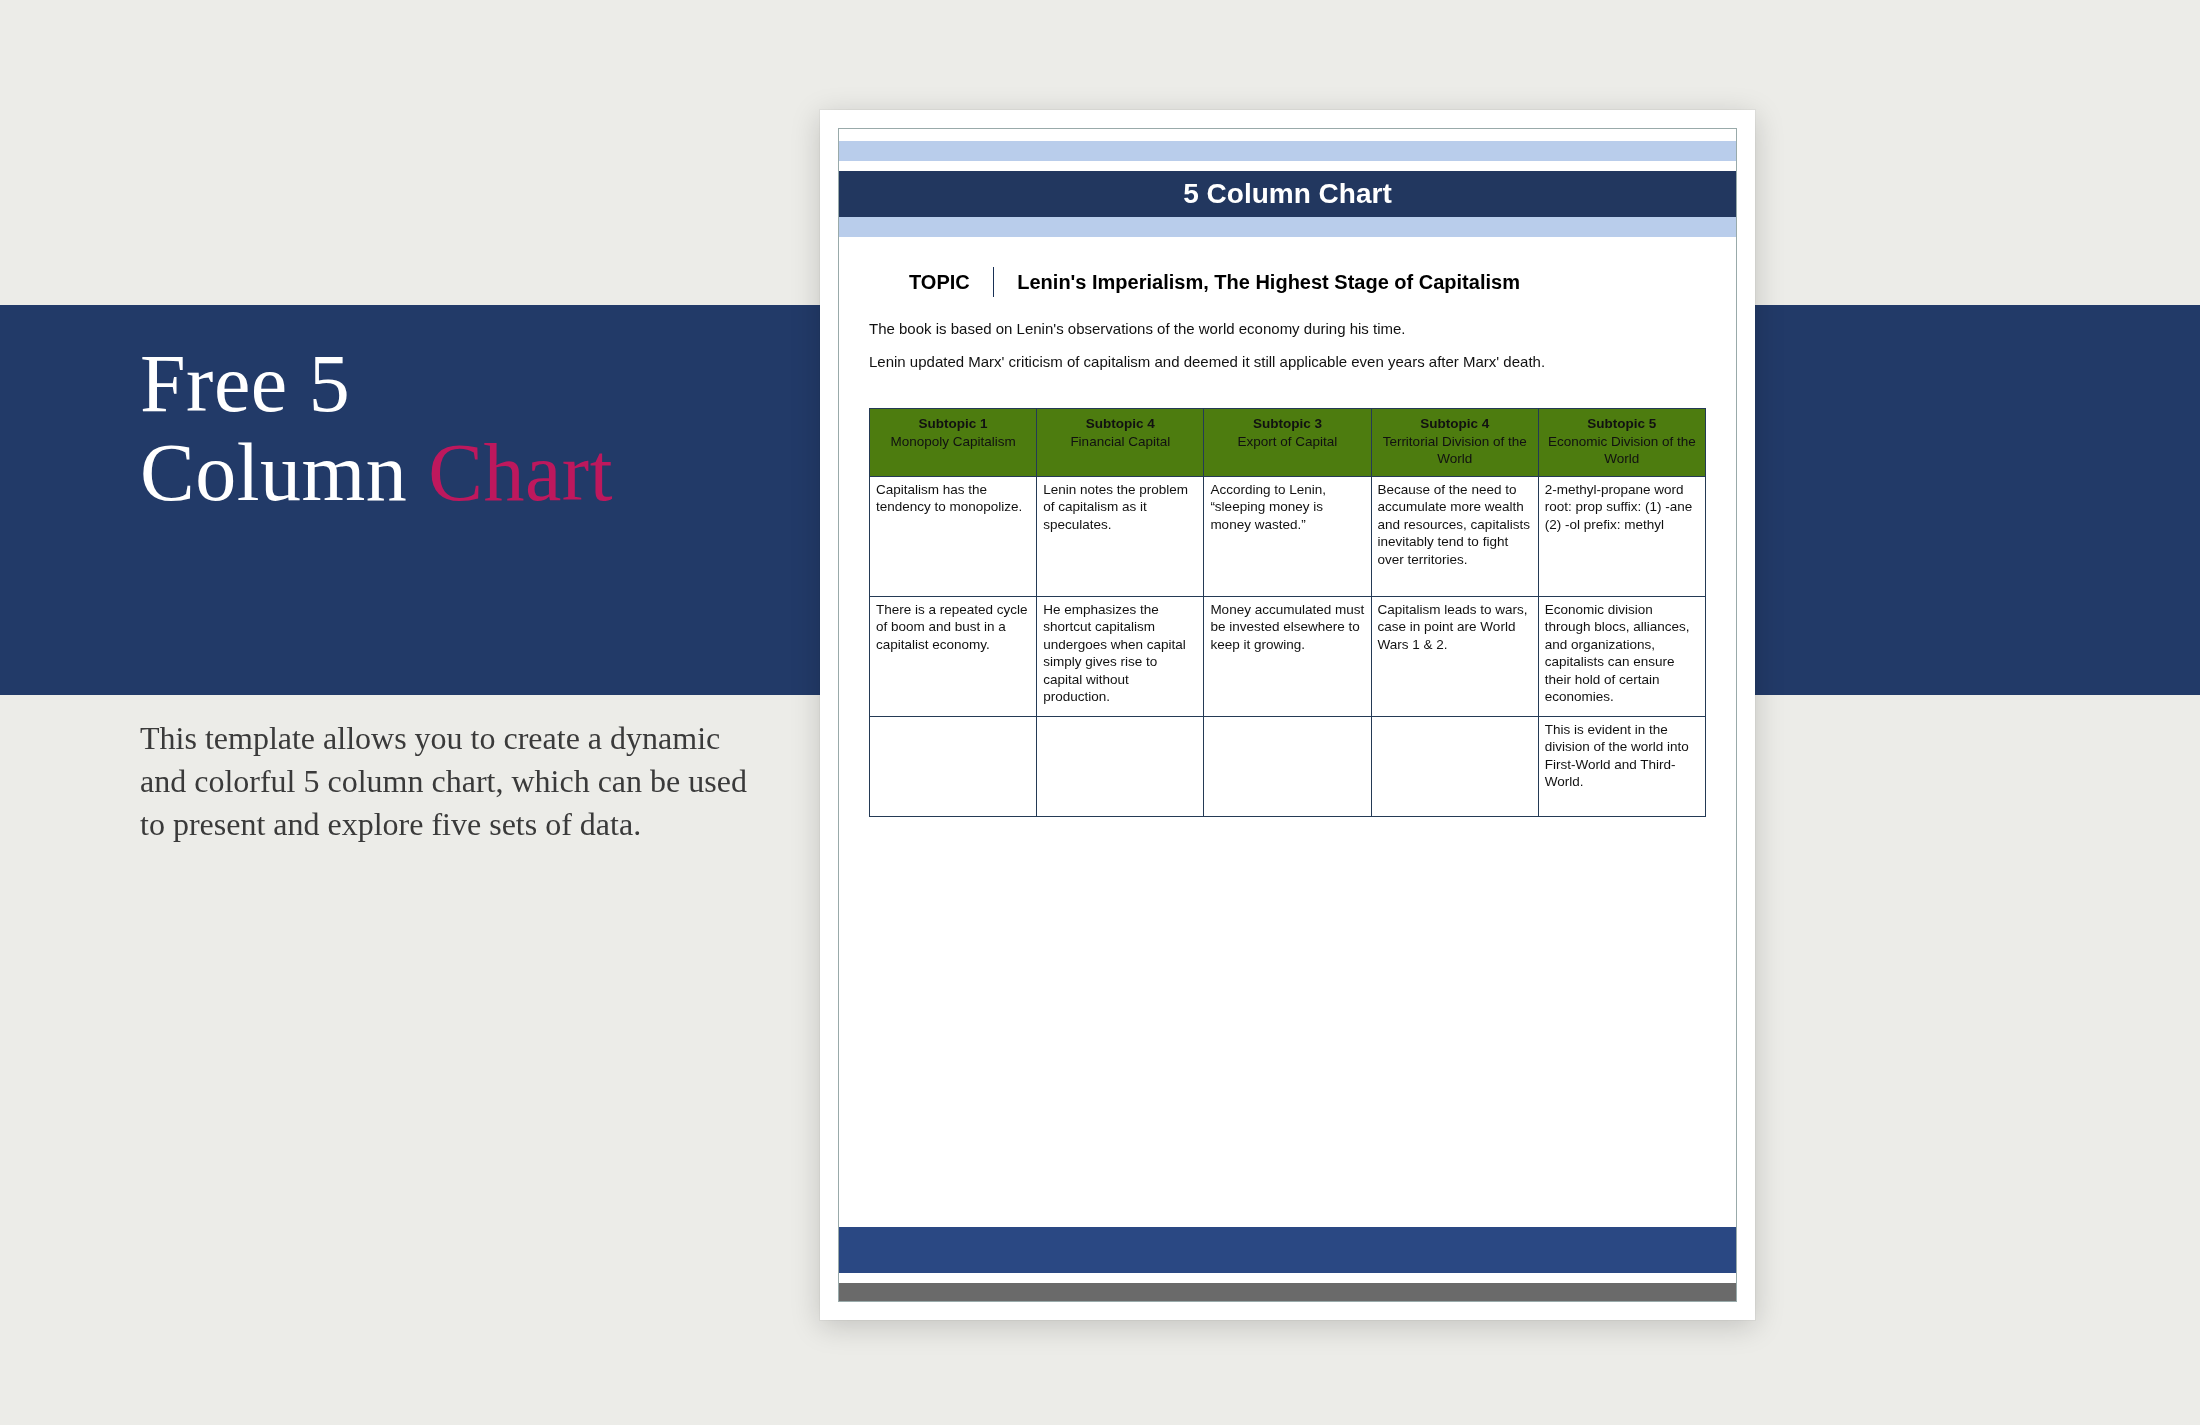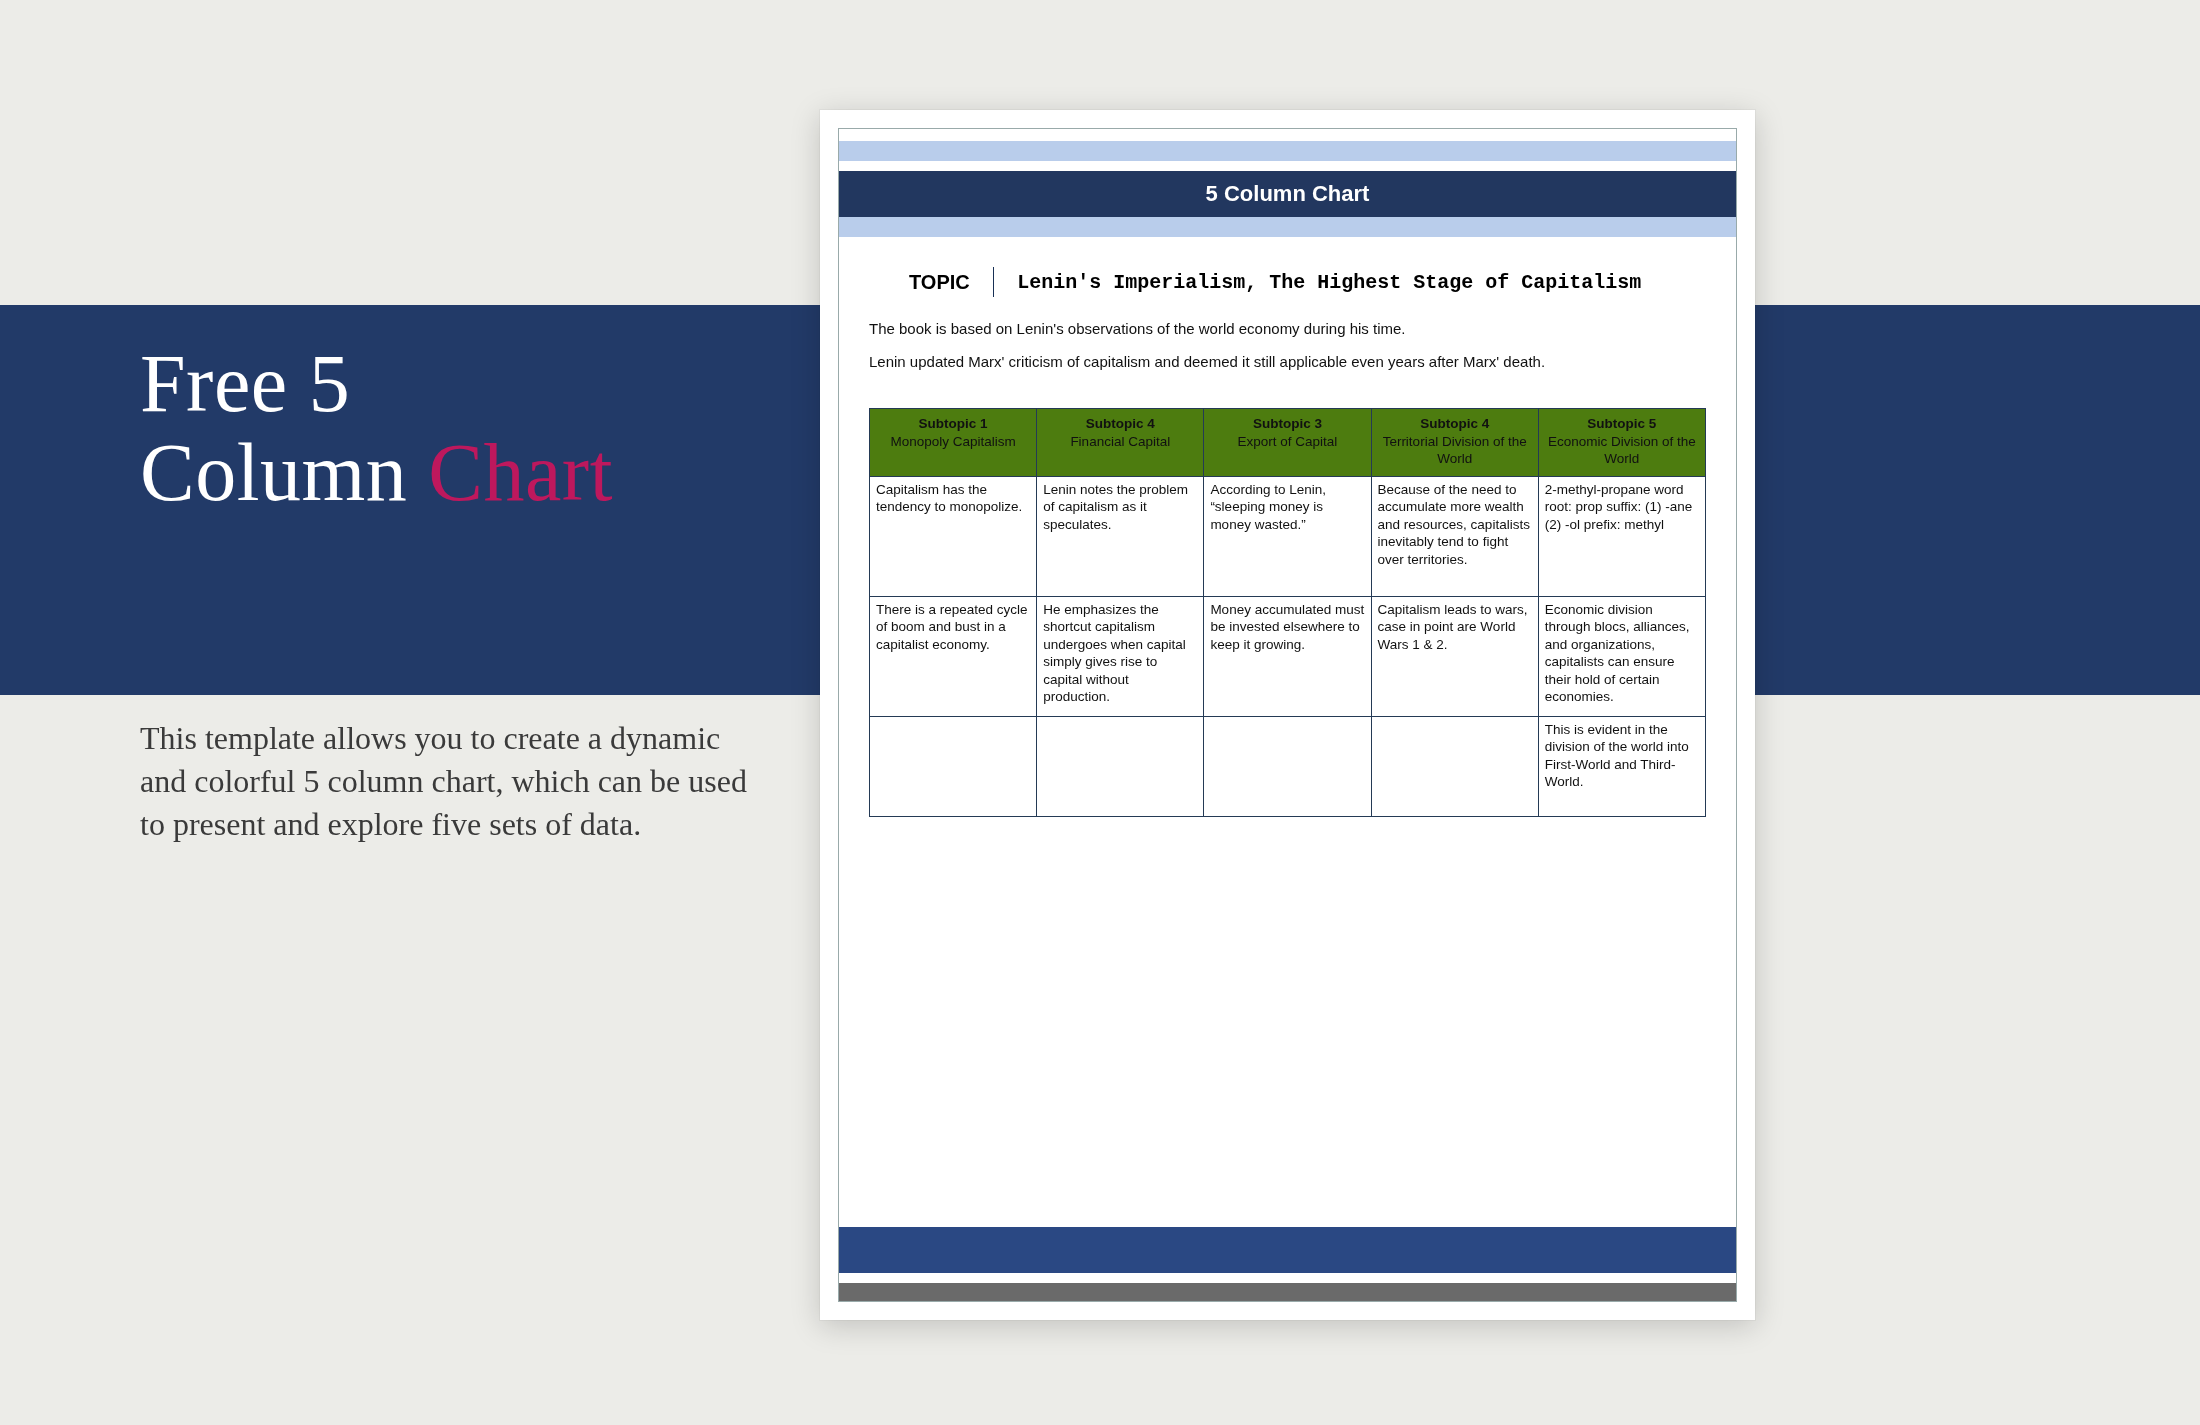--- a/index.html
+++ b/index.html
@@ -71,21 +71,21 @@
   .bar-light-1 { height: 20px; background: #b9cdeb; }
   .bar-blank-mid { height: 10px; background: #fff; }
   .bar-dark {
     height: 46px;
     background: #22375f;
     color: #fff;
     display: flex;
     align-items: center;
     justify-content: center;
     font-weight: 700;
-    font-size: 22px;
+    font-size: 28px;
   }
   .bar-light-2 { height: 20px; background: #b9cdeb; }
 
   .content {
     padding: 30px 30px 10px 30px;
     flex: 0 0 auto;
   }
 
   .topic-row {
     display: flex;
@@ -99,21 +99,20 @@
     padding-left: 40px;
   }
   .topic-divider {
     width: 1.5px;
     height: 30px;
     background: #183055;
   }
   .topic-value {
     font-weight: 700;
     font-size: 20px;
-    font-family: Liberation Mono, monospace;
   }
 
   .para {
     font-size: 15px;
     line-height: 1.9;
     color: #111;
     margin-bottom: 4px;
   }
 
   

